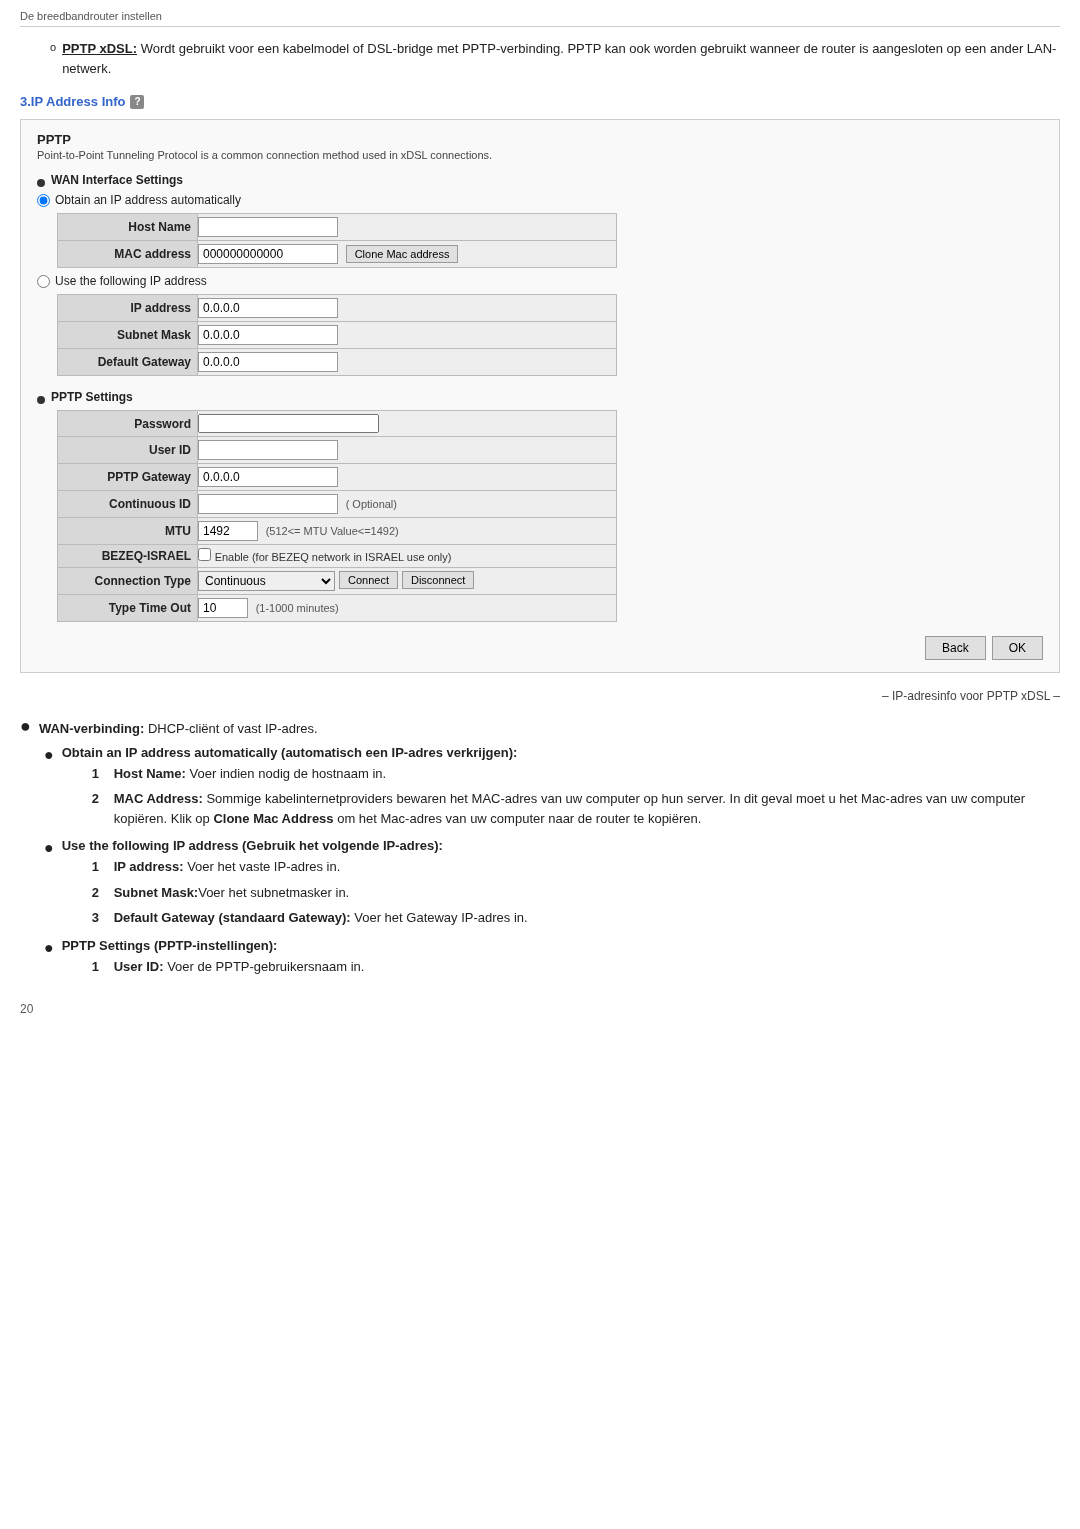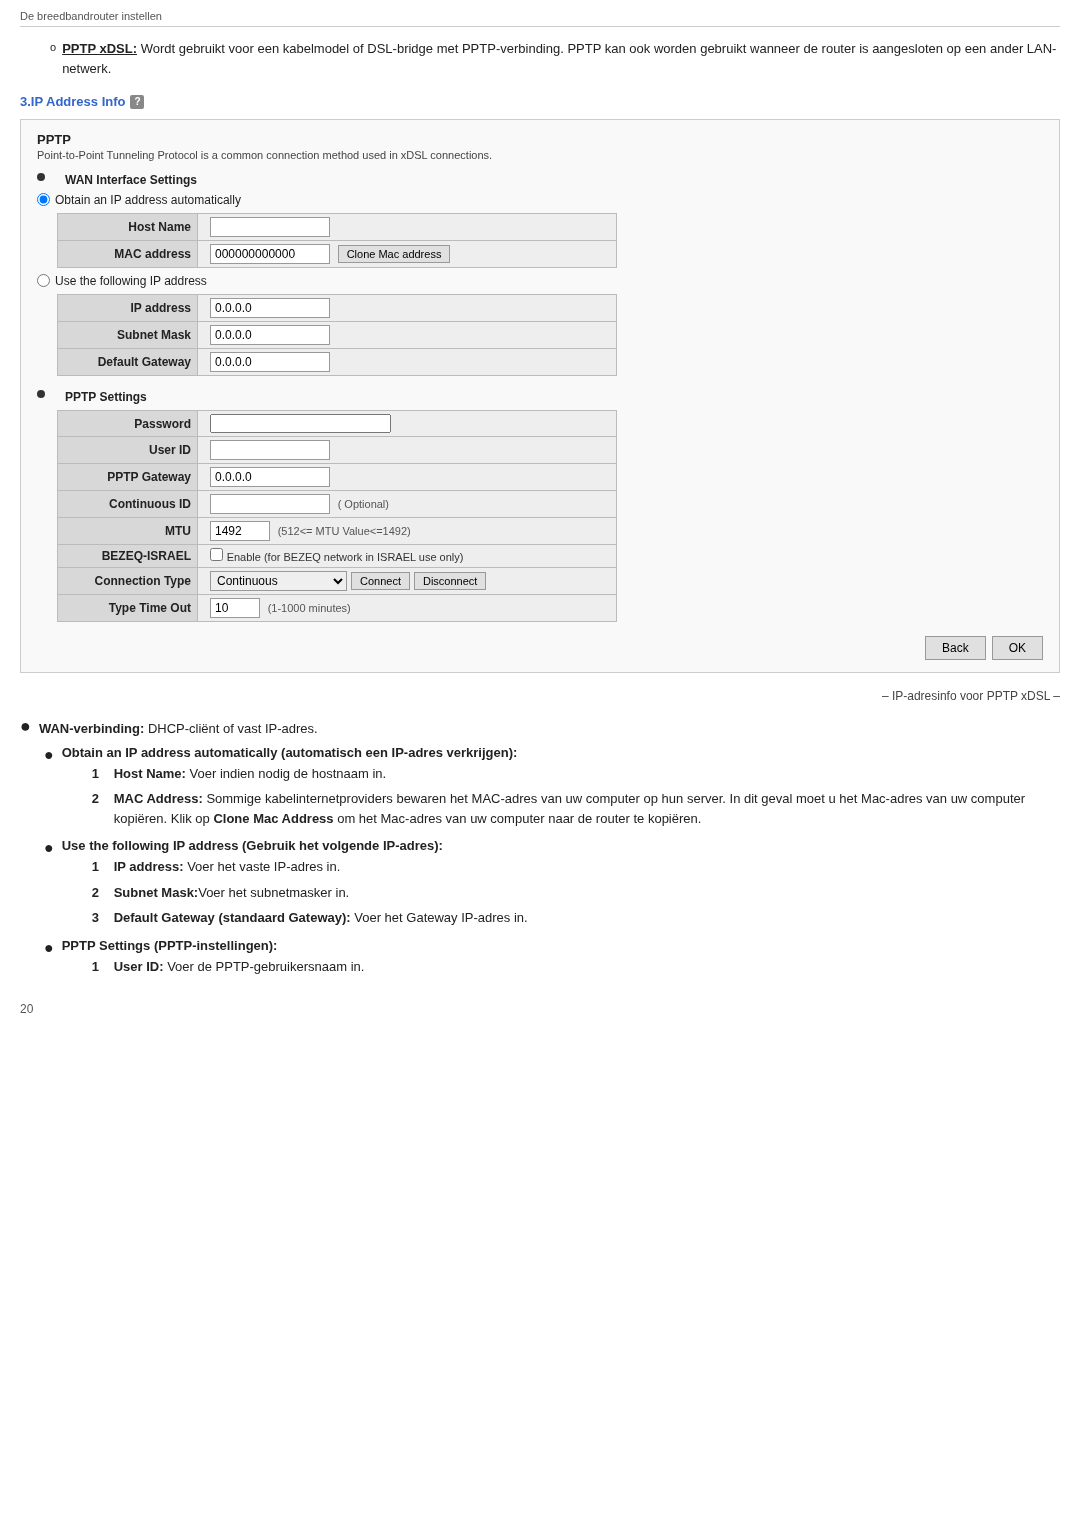--- a/index.html
+++ b/index.html
@@ -84,73 +84,73 @@
 
     .settings-group {
       margin-bottom: 14px;
     }
 
     .settings-group-title {
       font-weight: bold;
       font-size: 12px;
       margin-bottom: 6px;
       display: flex;
-      align-items: flex-start;
-      gap: 20px;
+      align-items: flex-end;
+      gap: 6px;
     }
 
     .bullet-solid {
       width: 8px;
       height: 8px;
       background: #333;
       display: inline-block;
       border-radius: 50%;
     }
 
     .radio-option {
       display: flex;
-      align-items: flex-start;
+      align-items: flex-end;
       gap: 5px;
       margin-bottom: 6px;
       font-size: 12px;
     }
 
     .radio-option input[type="radio"] {
       margin: 0;
     }
 
     table.form-table {
       border-collapse: collapse;
       width: 100%;
       max-width: 560px;
       margin-left: 20px;
     }
 
     table.form-table tr td {
-      padding: 3px 12px;
+      padding: 3px 0;
       vertical-align: middle;
     }
 
     table.form-table tr td:first-child {
       text-align: right;
       font-size: 12px;
       font-weight: bold;
       background: #d8d8d8;
       border: 1px solid #bbb;
       width: 140px;
       padding-right: 6px;
     }
 
     table.form-table tr td:last-child {
       background: #eee;
       border: 1px solid #bbb;
     }
 
     table.form-table input[type="text"] {
-      width: 120px;
+      width: 140px;
       border: 1px solid #999;
       padding: 2px 4px;
       font-size: 12px;
       background: #fff;
     }
 
     .clone-btn {
       margin-left: 4px;
       padding: 2px 8px;
       font-size: 11px;
@@ -177,21 +177,21 @@
       margin-left: 4px;
     }
 
     .bezeq-label {
       font-size: 11px;
       color: #333;
     }
 
     .connection-type-cell {
       display: flex;
-      align-items: center;
+      align-items: flex-start;
       gap: 4px;
     }
 
     .connection-type-cell select {
       font-size: 12px;
       padding: 1px 2px;
       border: 1px solid #999;
     }
 
     .connection-type-cell button {

